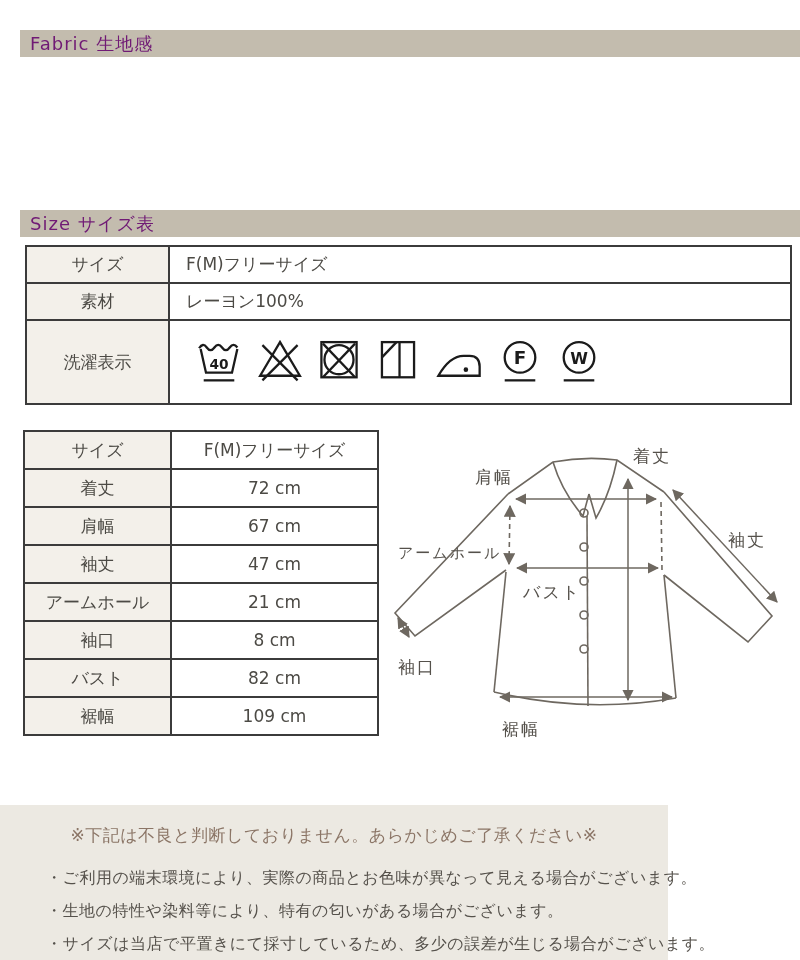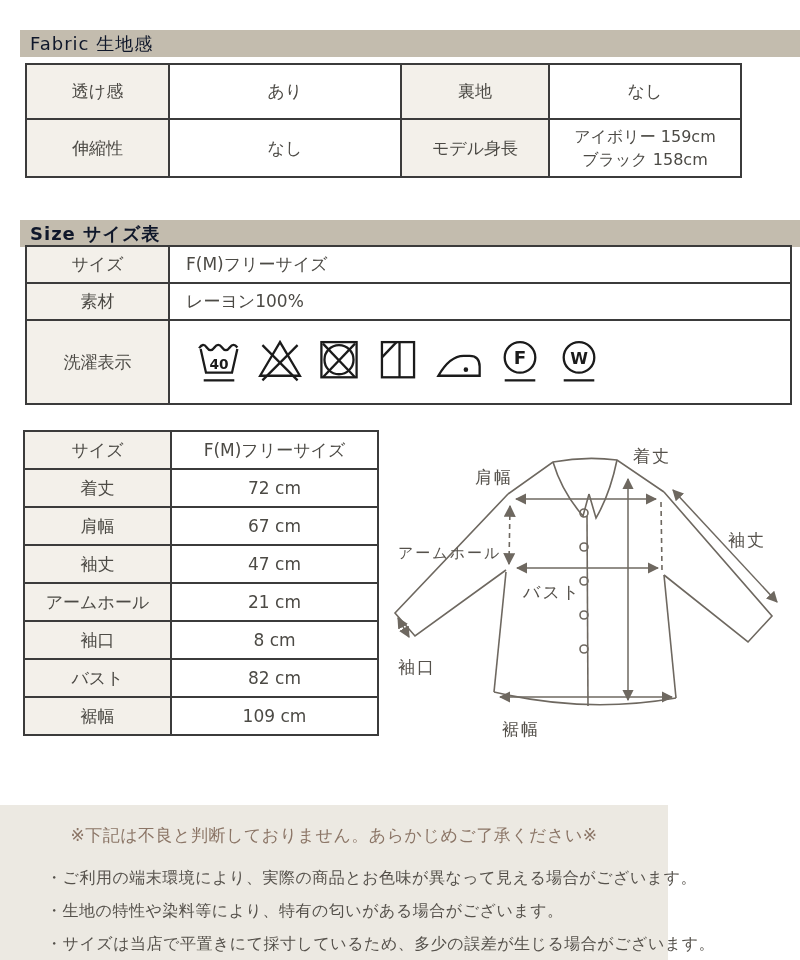--- a/index.html
+++ b/index.html
@@ -2,25 +2,25 @@
 <html><head>
 <meta charset="utf-8">
 <style>
   html,body{margin:0;padding:0;background:#ffffff;}
   .page{
     position:relative;width:800px;height:960px;background:#ffffff;overflow:hidden;
     font-family:"DejaVu Sans","Liberation Sans",sans-serif;color:#4c4a45;
   }
   .section-header{
     position:absolute;left:20px;width:780px;height:27px;
-    background:#c3bcae;color:#0f172a;font-size:18px;line-height:27px;
+    background:#c3bcae;color:#701a75;font-size:18px;line-height:27px;
     padding-left:10px;letter-spacing:1px;box-sizing:border-box;
   }
   .hdr-fabric{top:30px;}
-  .hdr-size{top:220px;font-weight:bold;}
+  .hdr-size{top:210px;}
   table{border-collapse:collapse;table-layout:fixed;}
   td{
     border:2px solid #3b3b3b;font-size:17px;color:#4c4a45;
     text-align:center;vertical-align:middle;padding:0;box-sizing:border-box;
   }
   td.lbl{background:#f3f0ea;}
   td.val{background:#ffffff;}
   td.val-left{background:#ffffff;text-align:left;padding-left:16px;}
   .fabric-table{position:absolute;top:63px;left:25px;width:715px;}
   .fabric-table tr{height:55px;}
@@ -60,45 +60,20 @@
     color:#55514b;font-size:16px;line-height:33px;letter-spacing:0.5px;white-space:nowrap;
   }
 </style>
 </head>
 <body>
 
 <div class="page">
 
   <div class="section-header hdr-fabric">Fabric 生地感</div>
 
-  <table class="fabric-table">
-    <colgroup>
-        <col style="width:143px">
-        <col style="width:232px">
-        <col style="width:148px">
-        <col style="width:192px">
-      </colgroup>
-    <tbody>
-        <tr>
-      <td class="lbl">透け感</td>
-      <td class="val">あり</td>
-      <td class="lbl">裏地</td>
-      <td class="val">なし</td>
-    </tr>
-    <tr class="r2">
-      <td class="lbl">伸縮性</td>
-      <td class="val">なし</td>
-      <td class="lbl">モデル身長</td>
-      <td class="val">
-        <span class="two-line">アイボリー 159cm</span>
-        <span class="two-line">ブラック 158cm</span>
-      </td>
-    </tr>
-  </tbody>
-    </table>
 
   <div class="section-header hdr-size">Size サイズ表</div>
 
   <table class="spec-table">
     <colgroup>
         <col style="width:143px">
         <col style="width:622px">
       </colgroup>
     <tbody>
         <tr>

